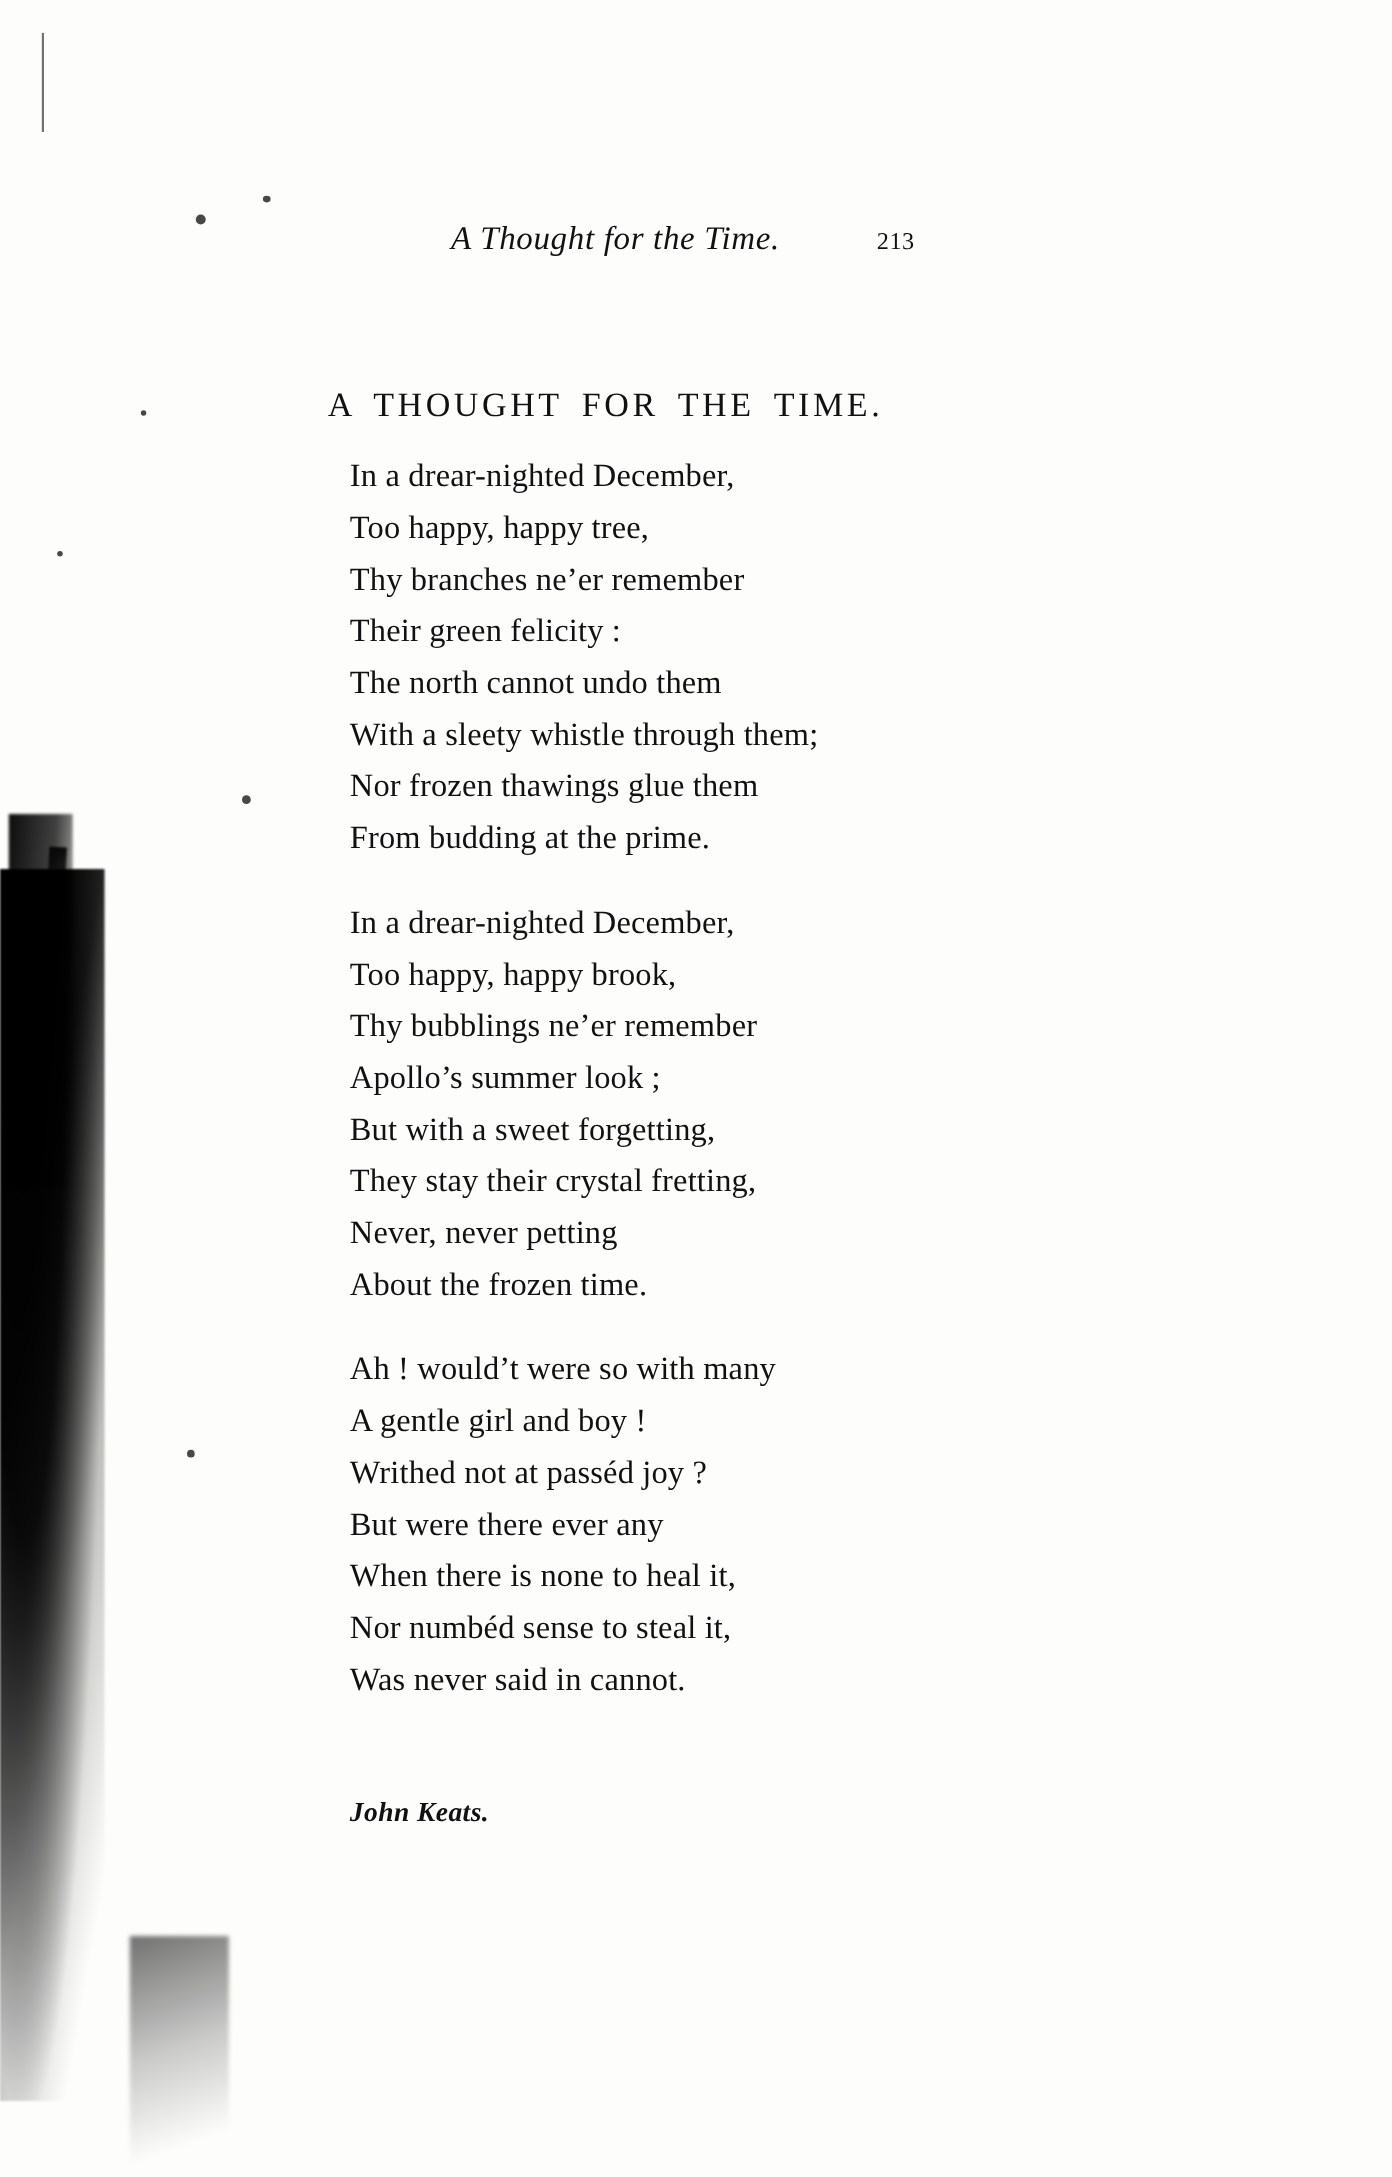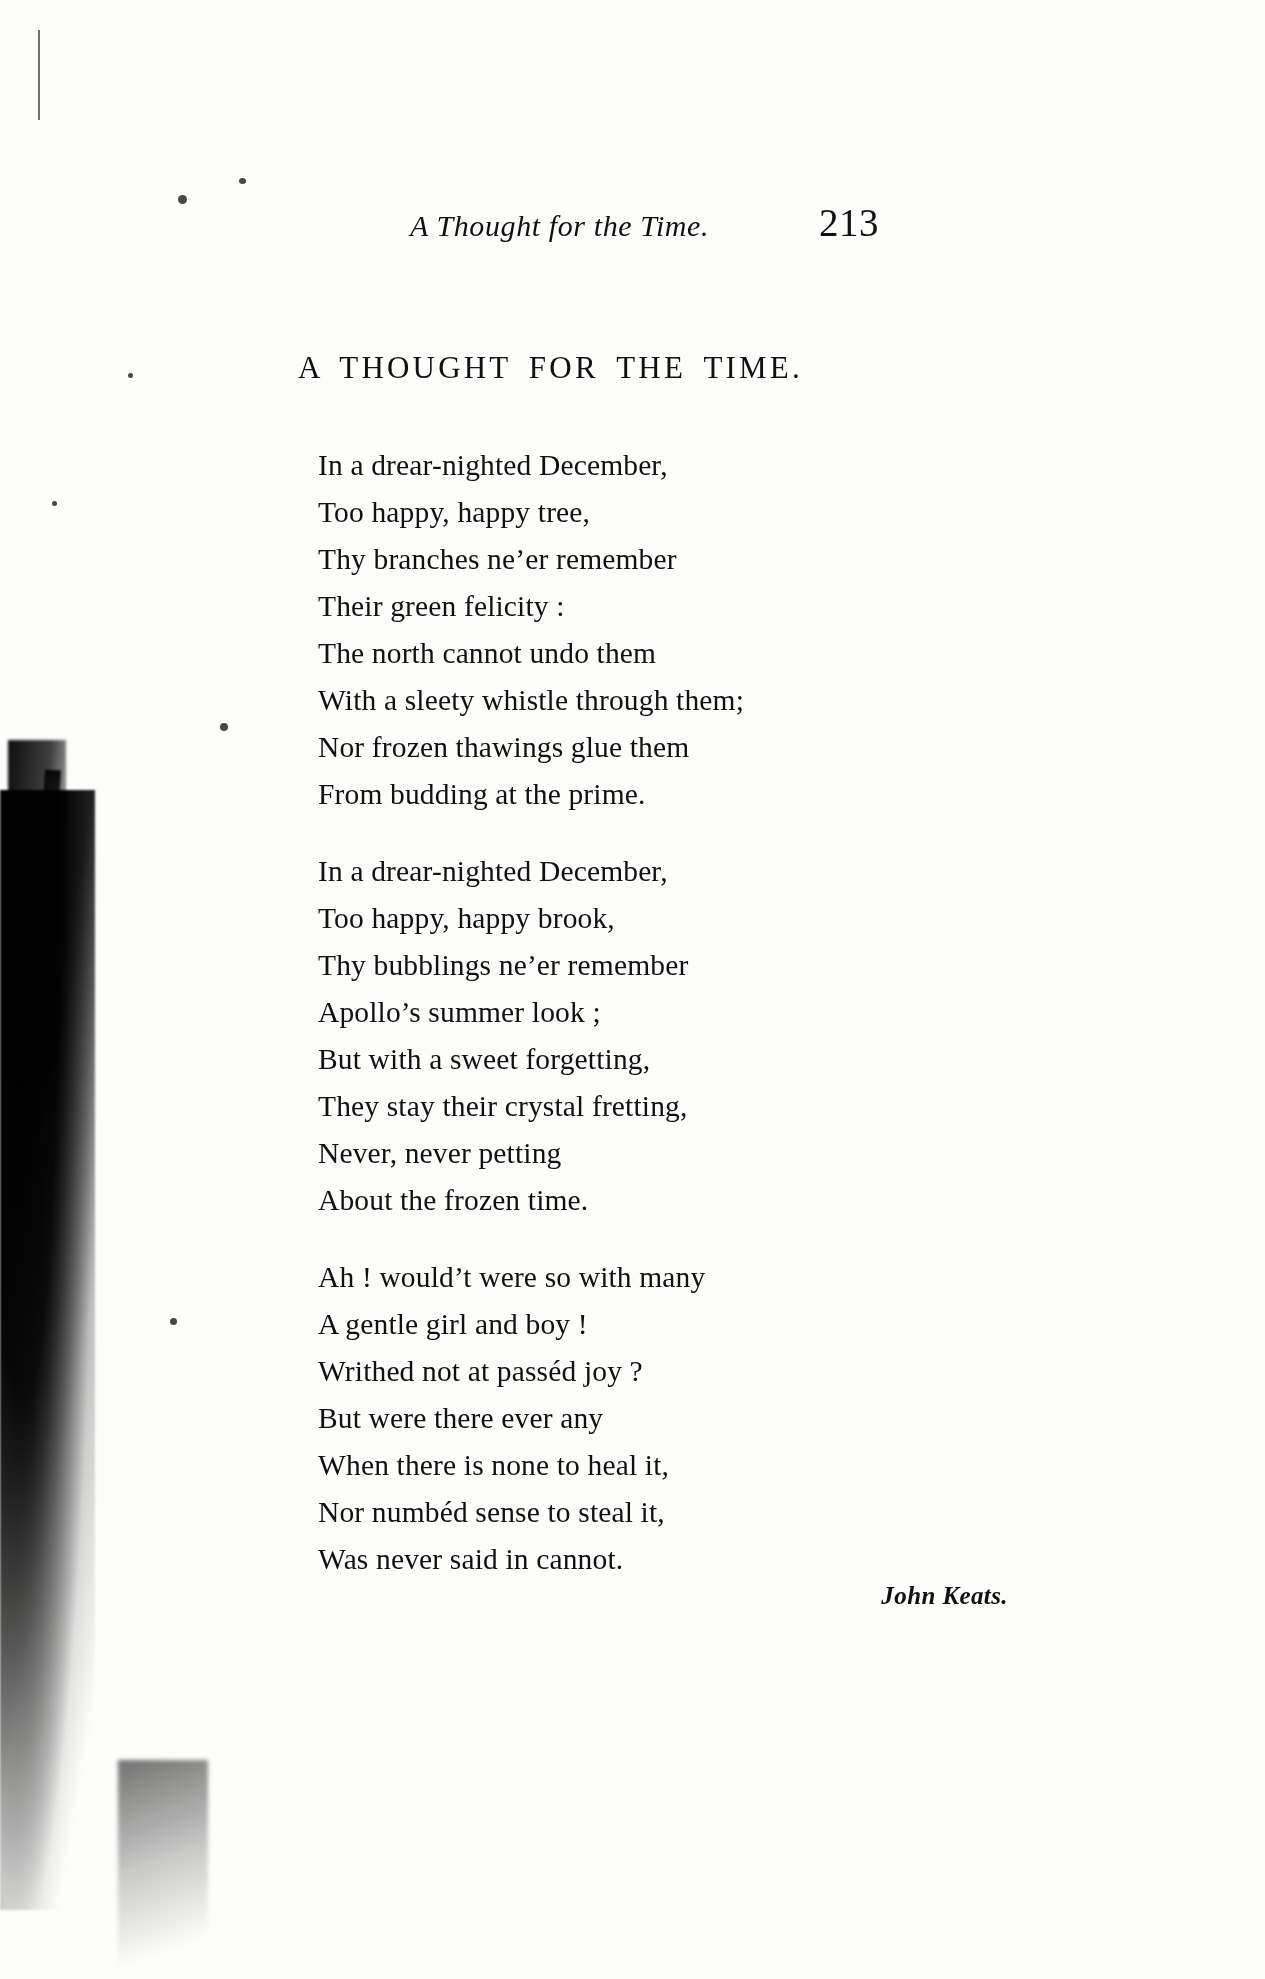--- a/index.html
+++ b/index.html
@@ -99,57 +99,56 @@
     justify-content: flex-start;
   }
   .running-title {
     margin-left: 410px;
     font-style: italic;
     font-size: 30px;
     letter-spacing: 0.6px;
     white-space: nowrap;
   }
   .folio {
-    margin-left: 110px;
-    font-size: 39px;
+    margin-left: 88px;
+    font-size: 22px;
     letter-spacing: 0.5px;
   }
 
   .poem-title {
     position: absolute;
     left: 298px;
     top: 350px;
     font-size: 31px;
     letter-spacing: 3.2px;
     word-spacing: 7px;
     white-space: nowrap;
   }
 
   .stanzas {
     position: absolute;
     left: 318px;
-    top: 442px;
+    top: 410px;
     width: 720px;
   }
   .stanza {
     margin: 0 0 30px 0;
   }
   .line {
     font-size: 29.5px;
     line-height: 47px;
     letter-spacing: 0.15px;
     white-space: nowrap;
   }
 
   .byline {
     position: absolute;
     left: 318px;
-    top: 1582px;
+    top: 1634px;
     width: 690px;
-    text-align: right;
     font-style: italic;
     font-weight: bold;
     font-size: 25px;
     letter-spacing: 0.4px;
   }
 </style>
 </head>
 <body>
 
 <div class="scan-page">

